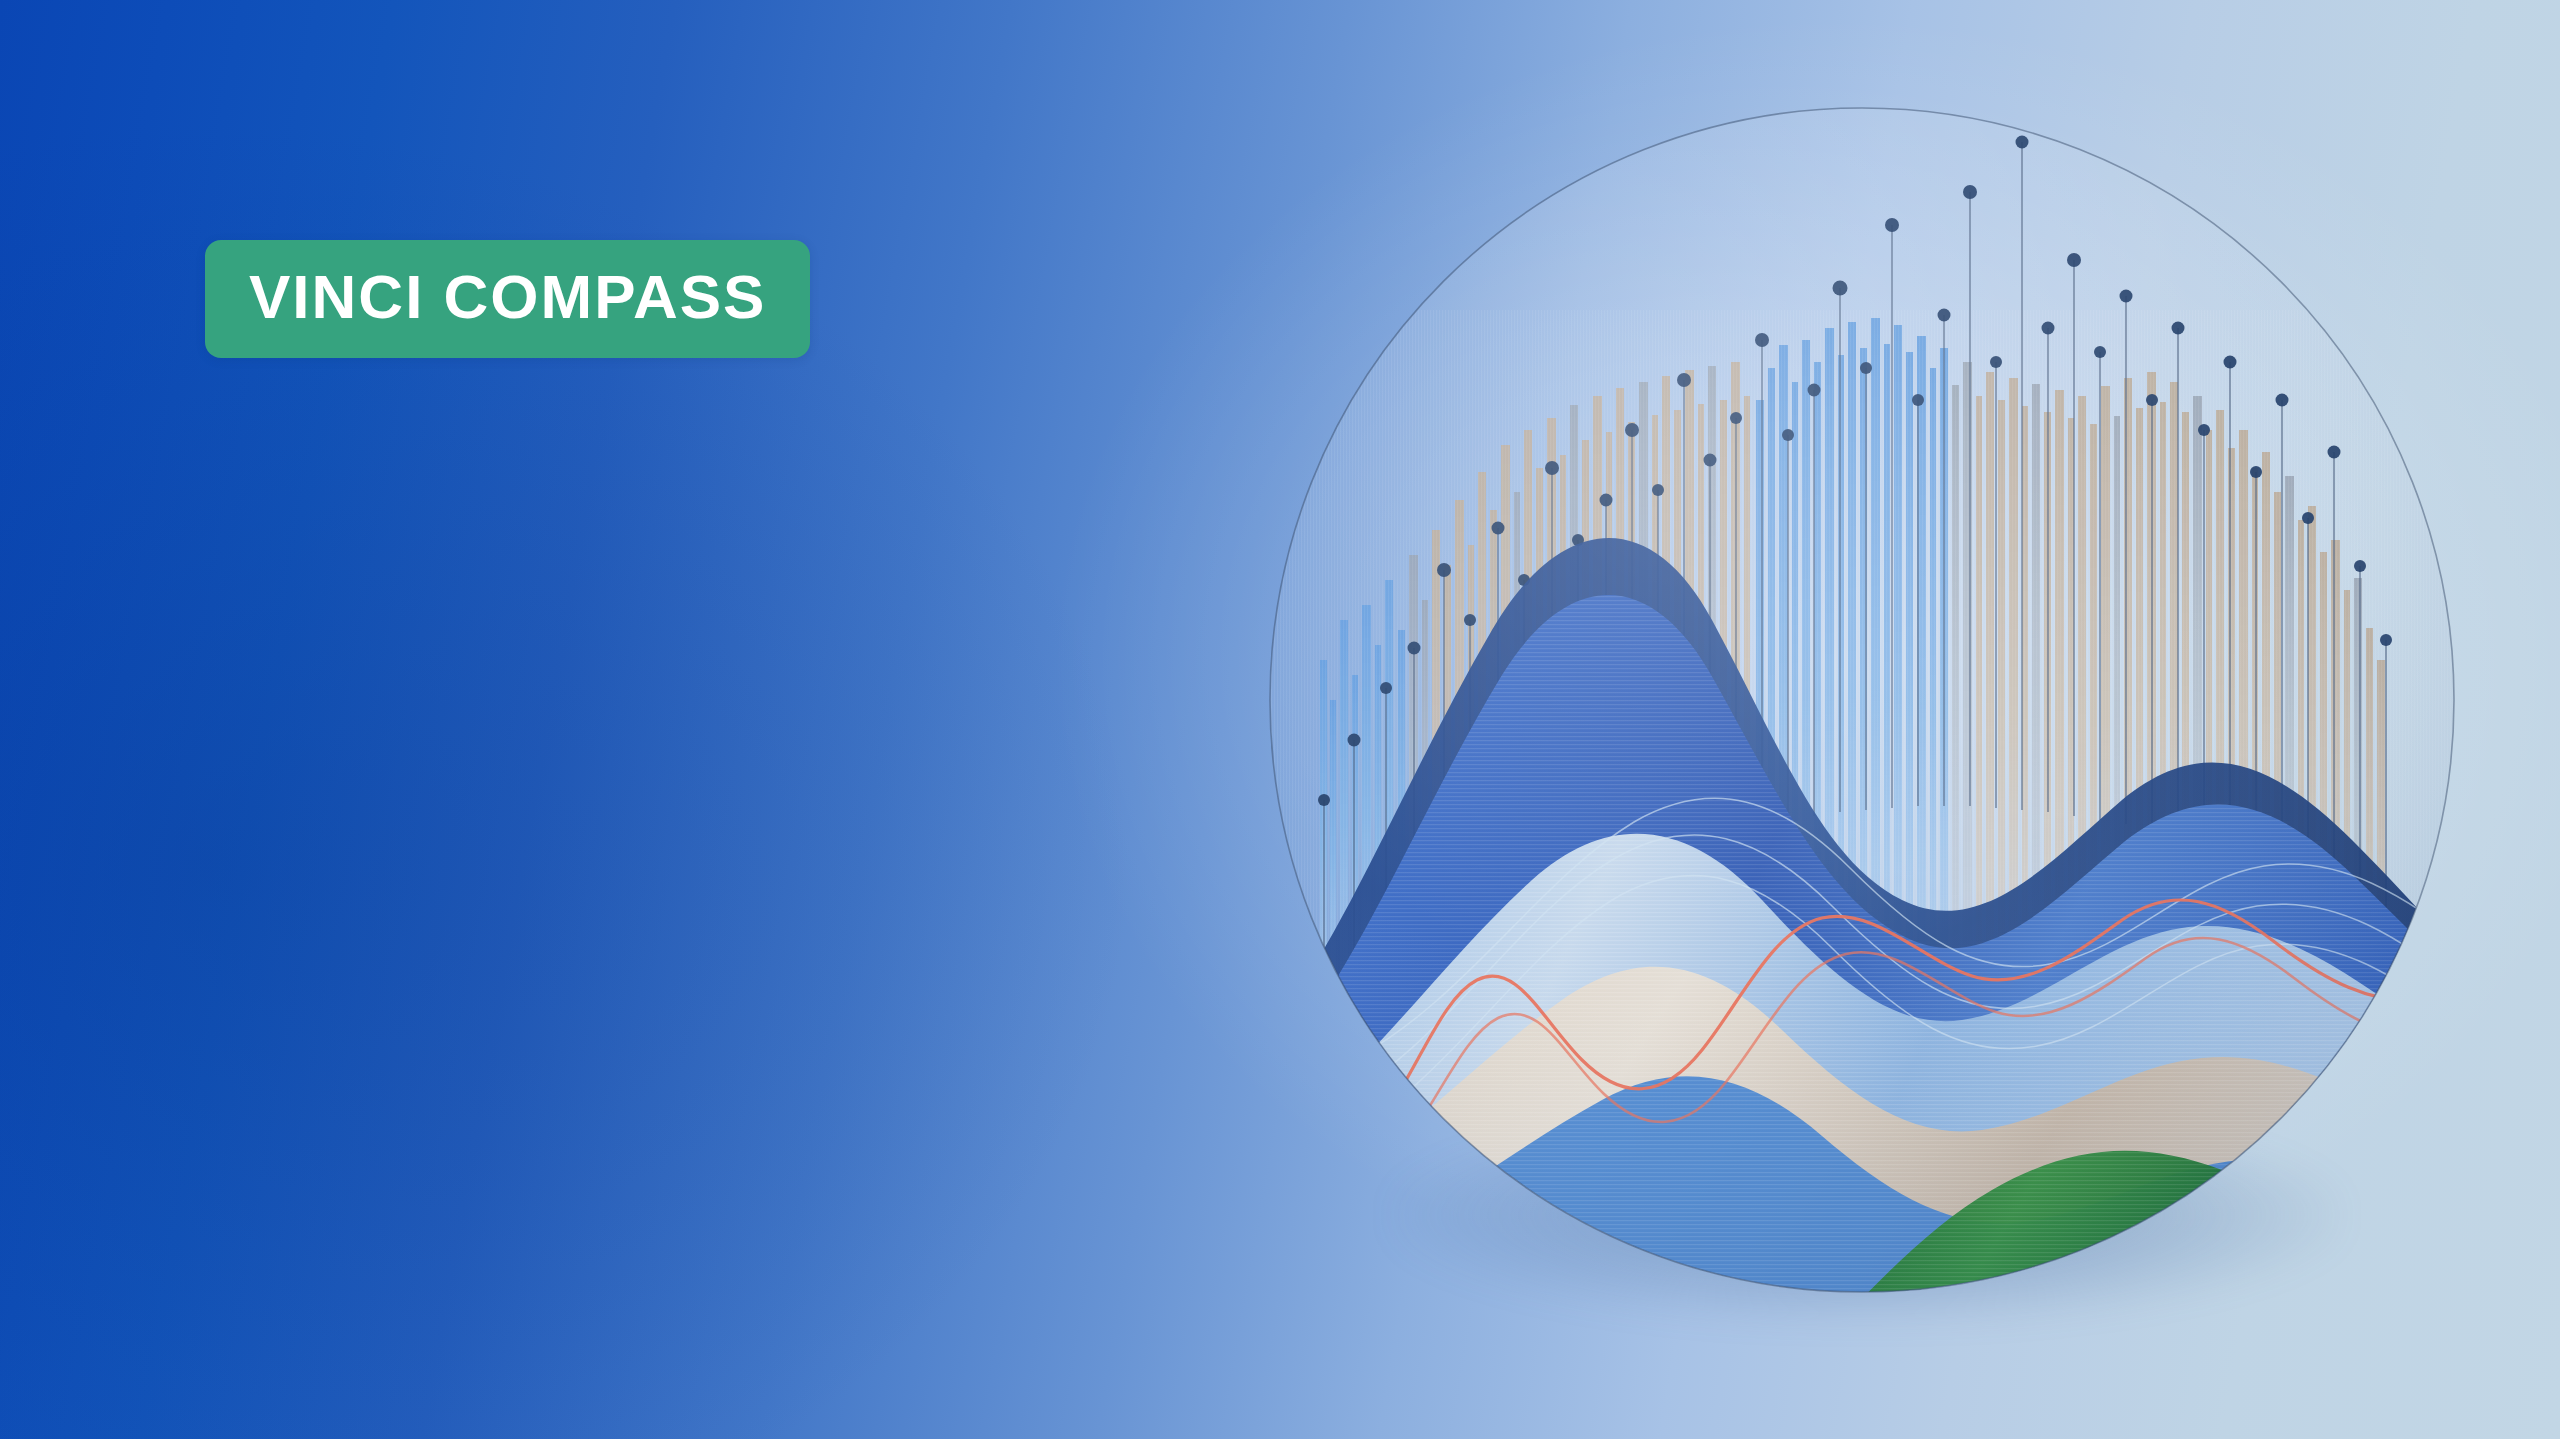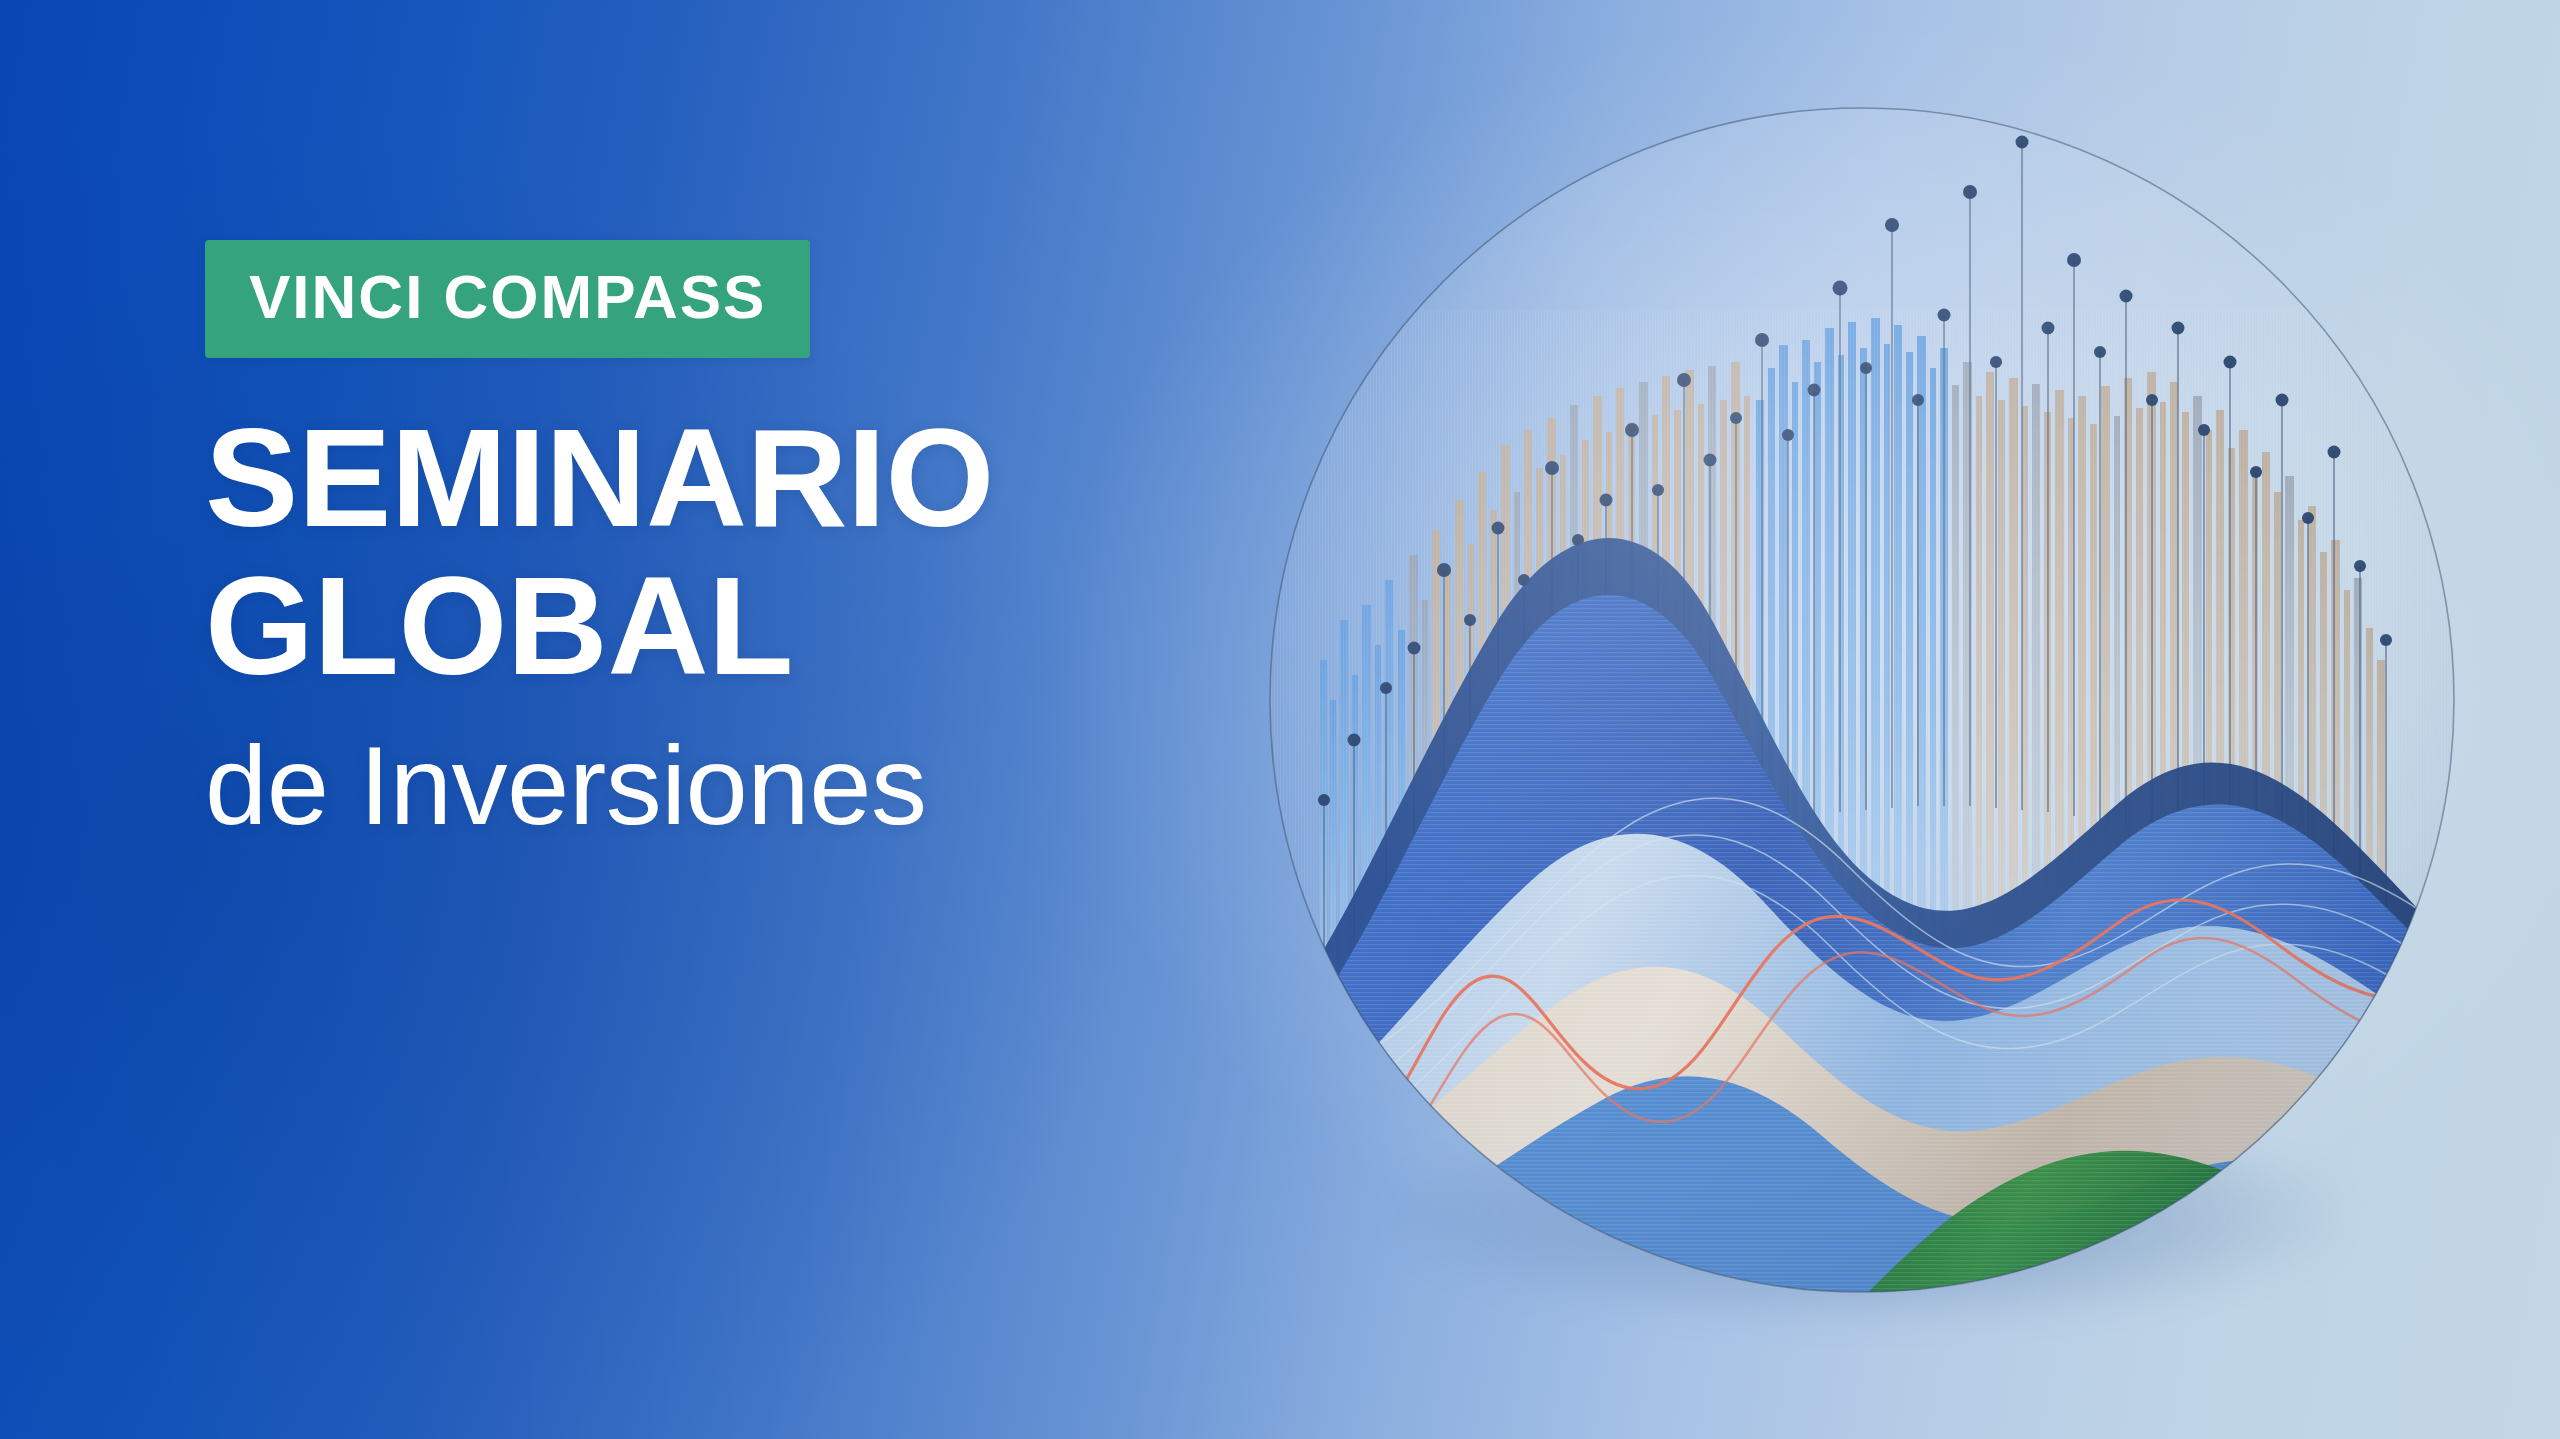--- a/index.html
+++ b/index.html
@@ -55,21 +55,21 @@
   
   .content {
     position:absolute;
     left:205px; top:240px;
     width:1020px;
   }
 
   .badge {
     display:inline-block;
     background:#36a37f;
-    border-radius:4px;
+    border-radius:16px;
     padding:26px 44px 30px 44px;
     line-height:1;
     box-shadow:0 2px 10px rgba(10,50,110,0.16);
   }
   .badge-label {
     display:block;
     color:#ffffff;
     font-size:62px;
     font-weight:bold;
     letter-spacing:2.0px;
@@ -599,21 +599,16 @@
       </svg>
     </div>
   </div>
 
   <div class="content">
 
     <div class="badge">
       <span class="badge-label">VINCI COMPASS</span>
     </div>
 
-    <div class="headline">
-      <span class="headline-line">SEMINARIO</span>
-      <span class="headline-line">GLOBAL</span>
-      <span class="subhead">de Inversiones</span>
-    </div>
 
   </div>
 
 </div>
 
 </body></html>

